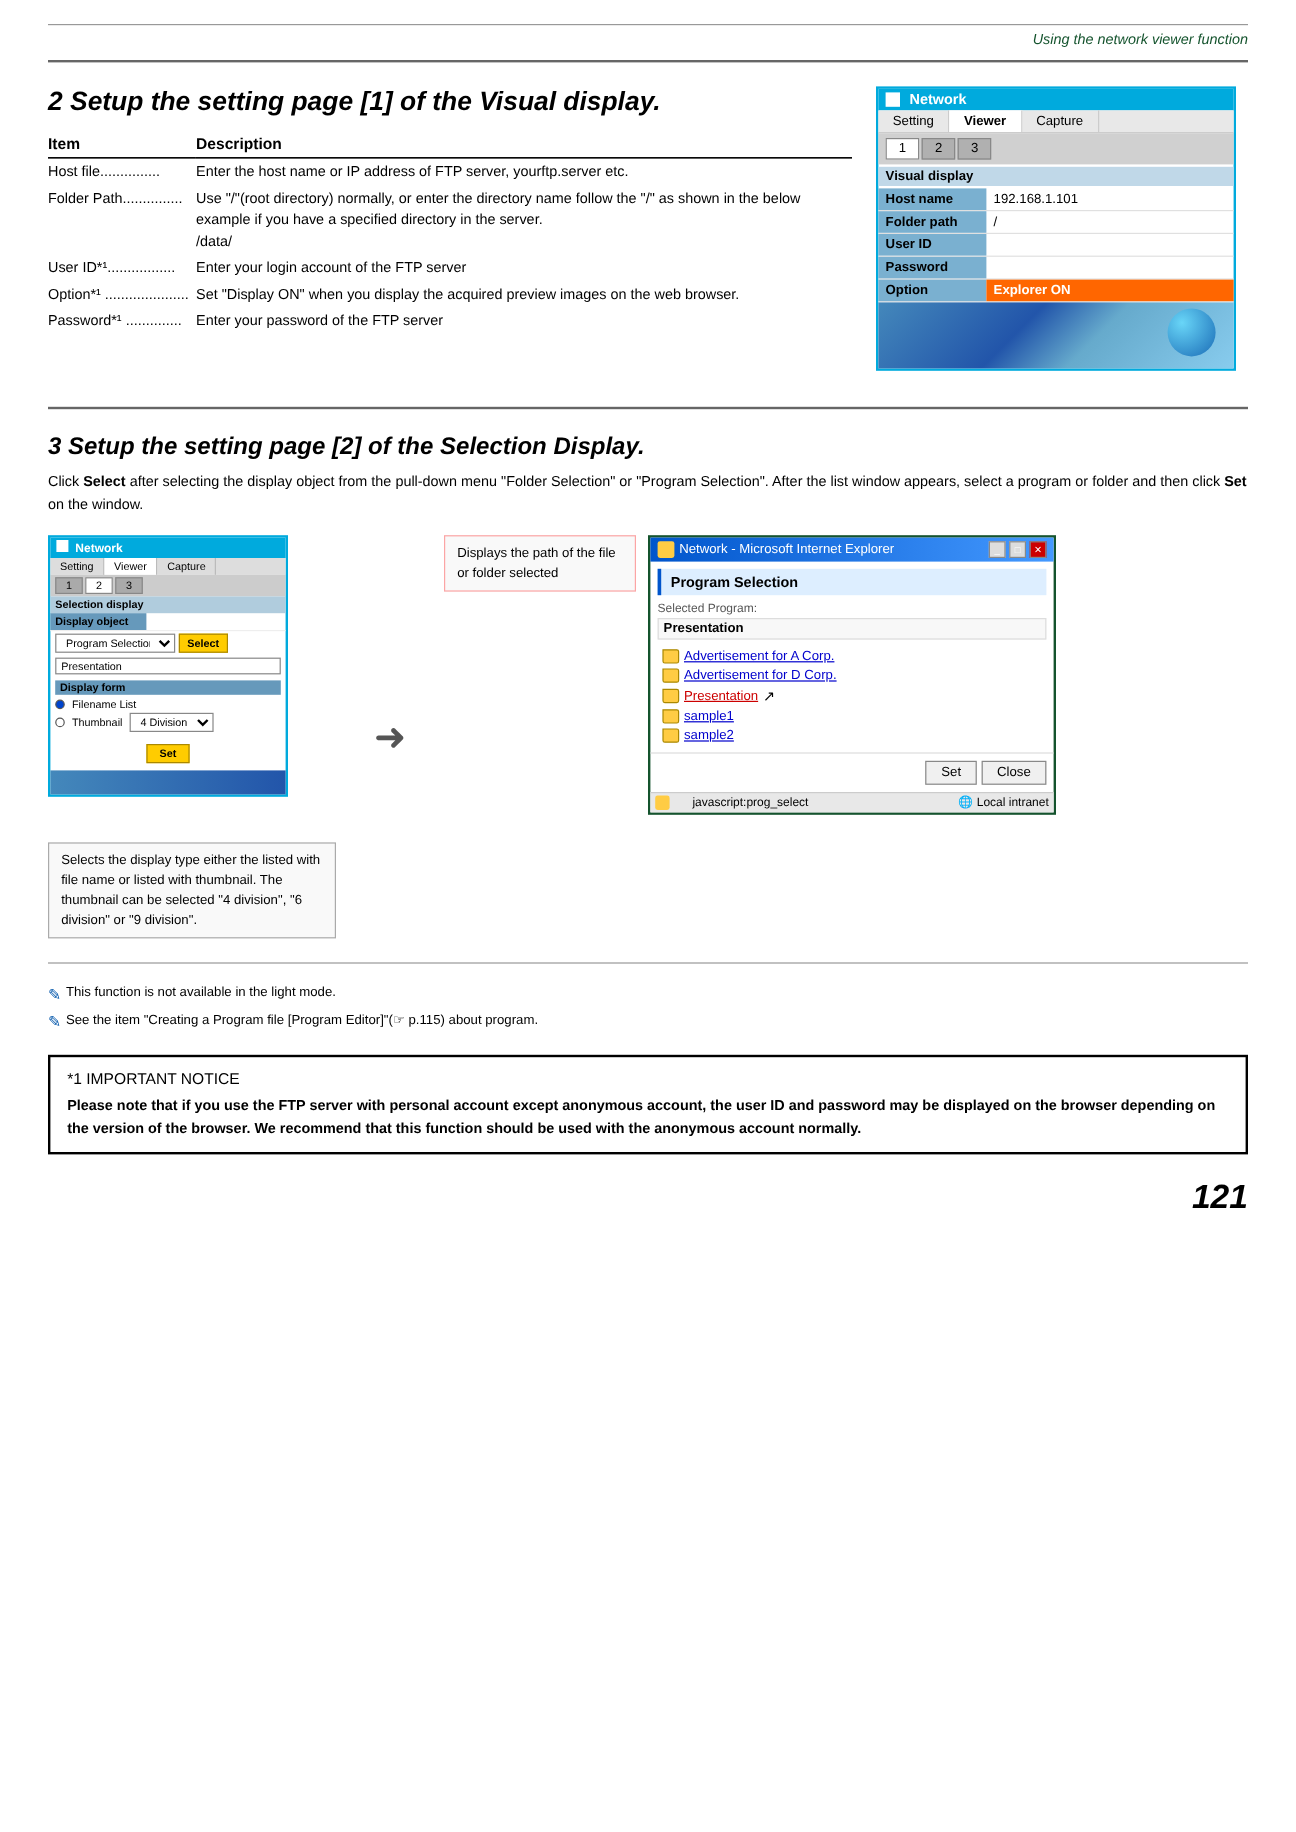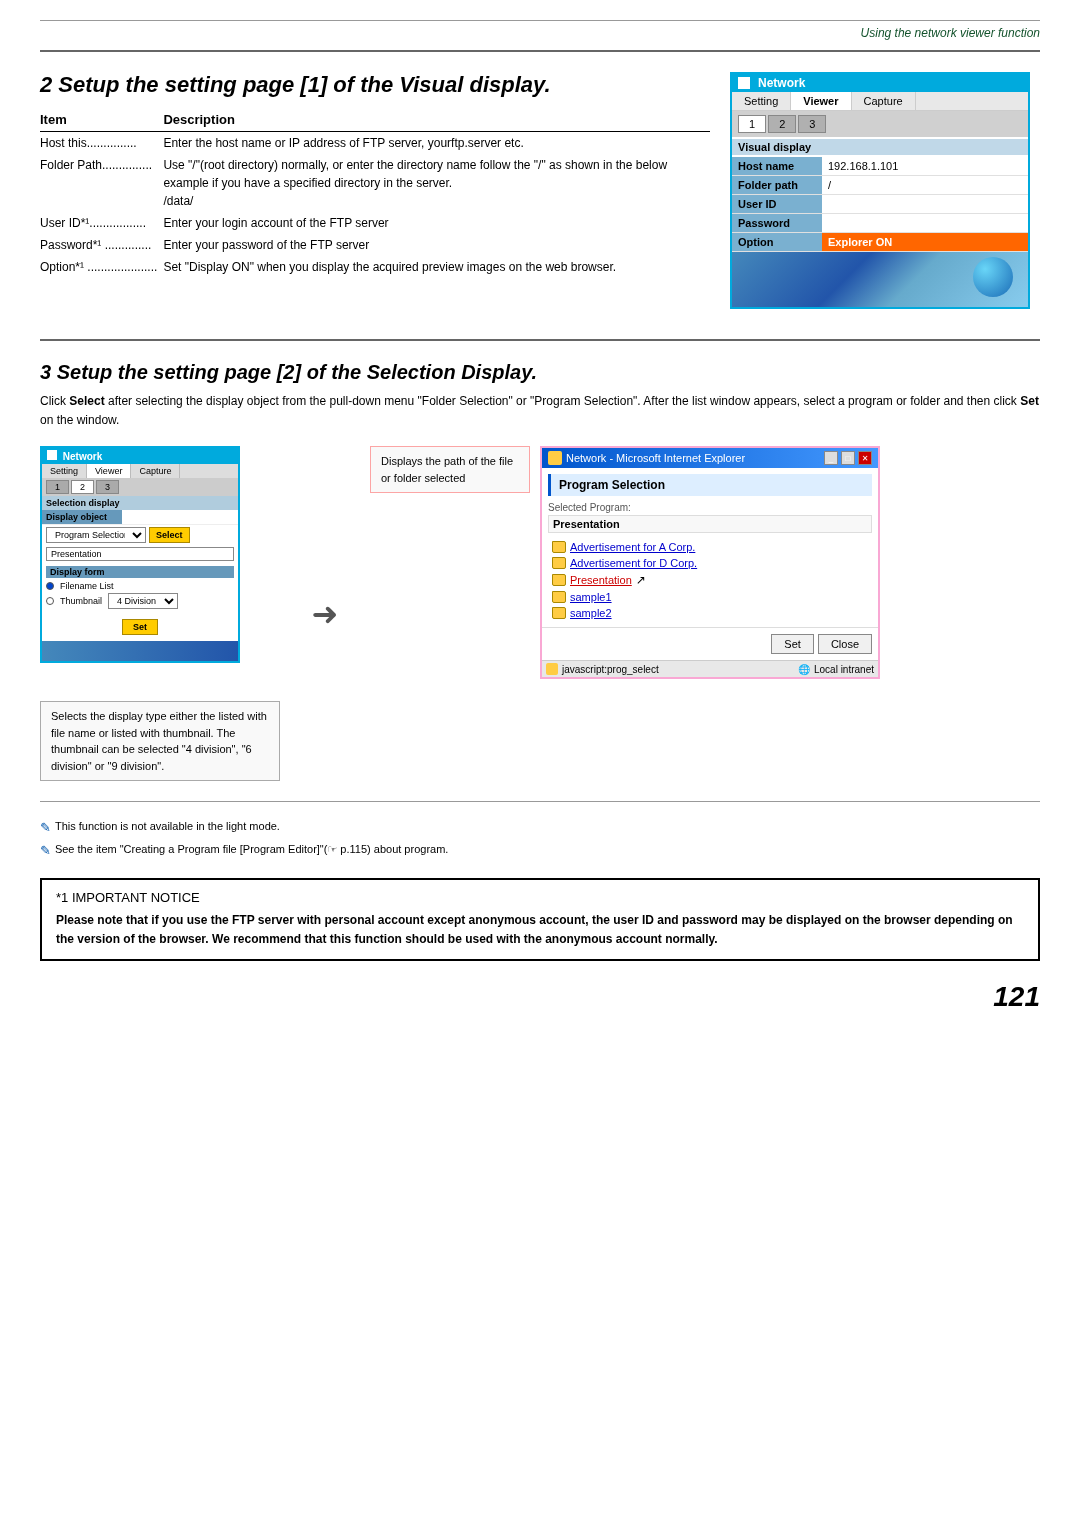--- a/index.html
+++ b/index.html
@@ -293,21 +293,21 @@
     .display-obj-row {
       display: flex;
       align-items: center;
       gap: 3px;
       padding: 2px 4px;
     }
 
     
     .ie-window {
       width: 340px;
-      border: 2px solid #f9a8d4;
+      border: 2px solid #14532d;
       background: #fff;
       font-size: 11px;
     }
     .ie-titlebar {
       background: linear-gradient(to right, #0055cc, #4499ff);
       color: #fff;
       padding: 3px 6px;
       font-size: 11px;
       display: flex;
       align-items: center;
@@ -493,38 +493,38 @@
     <div class="section-title">2 Setup the setting page [1] of the Visual display.</div>
     <table class="desc-table">
       <thead>
         <tr>
           <th>Item</th>
           <th>Description</th>
         </tr>
       </thead>
       <tbody>
         <tr>
-          <td>Host this...............</td>
+          <td>Host file...............</td>
           <td>Enter the host name or IP address of FTP server, yourftp.server etc.</td>
         </tr>
         <tr>
           <td>Folder Path...............</td>
           <td>Use "/"(root directory) normally, or enter the directory name follow the "/" as shown in the below example if you have a specified directory in the server.<br>/data/</td>
         </tr>
         <tr>
           <td>User ID*¹.................</td>
           <td>Enter your login account of the FTP server</td>
         </tr>
         <tr>
+          <td>Option*¹ .....................</td>
+          <td>Set "Display ON" when you display the acquired preview images on the web browser.</td>
+        </tr>
+        <tr>
           <td>Password*¹ ..............</td>
           <td>Enter your password of the FTP server</td>
-        </tr>
-        <tr>
-          <td>Option*¹ .....................</td>
-          <td>Set "Display ON" when you display the acquired preview images on the web browser.</td>
         </tr>
       </tbody>
     </table>
   </div>
   <div class="right">
     <div class="network-panel">
       <div class="network-panel-title">
         <span style="display:inline-block;width:12px;height:12px;background:#fff;margin-right:4px;"></span>
         <span>Network</span>
       </div>
@@ -674,21 +674,21 @@
           <div class="ie-list-item">
             <span class="folder-icon"></span>
             <a href="#">sample2</a>
           </div>
         </div>
         <div class="ie-footer-btns">
           <button class="ie-footer-btn">Set</button>
           <button class="ie-footer-btn">Close</button>
         </div>
         <div class="ie-statusbar">
-          <div style="display:flex;align-items:center;gap:4px;">
+          <div style="display:flex;align-items:center;gap:19px;">
             <span class="ie-status-icon" style="width:12px;height:12px;"></span>
             <span>javascript:prog_select</span>
           </div>
           <div style="display:flex;align-items:center;gap:3px;">
             <span>🌐</span>
             <span>Local intranet</span>
           </div>
         </div>
       </div>
     </div>

